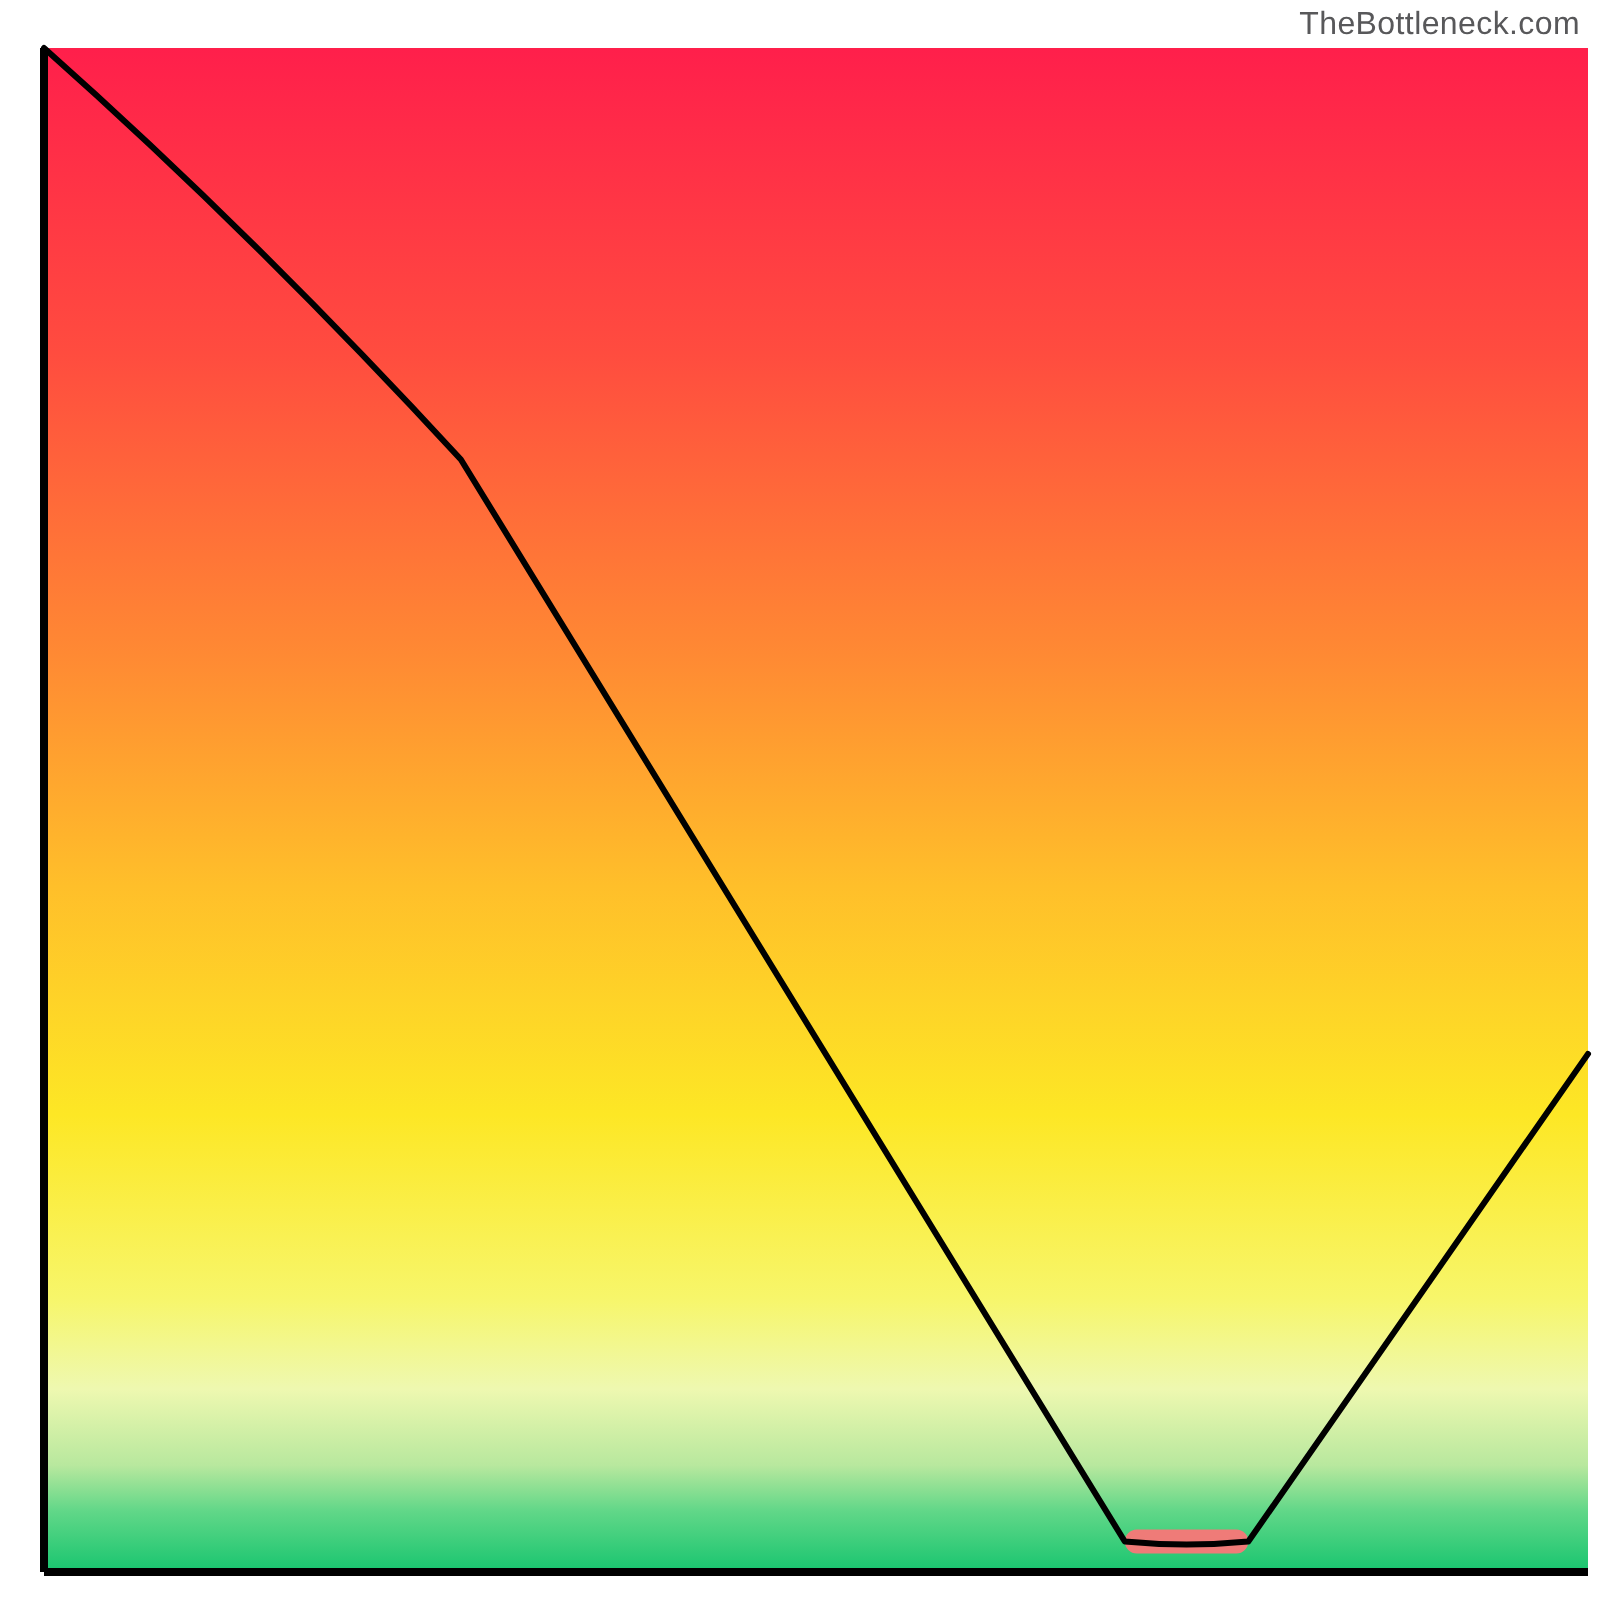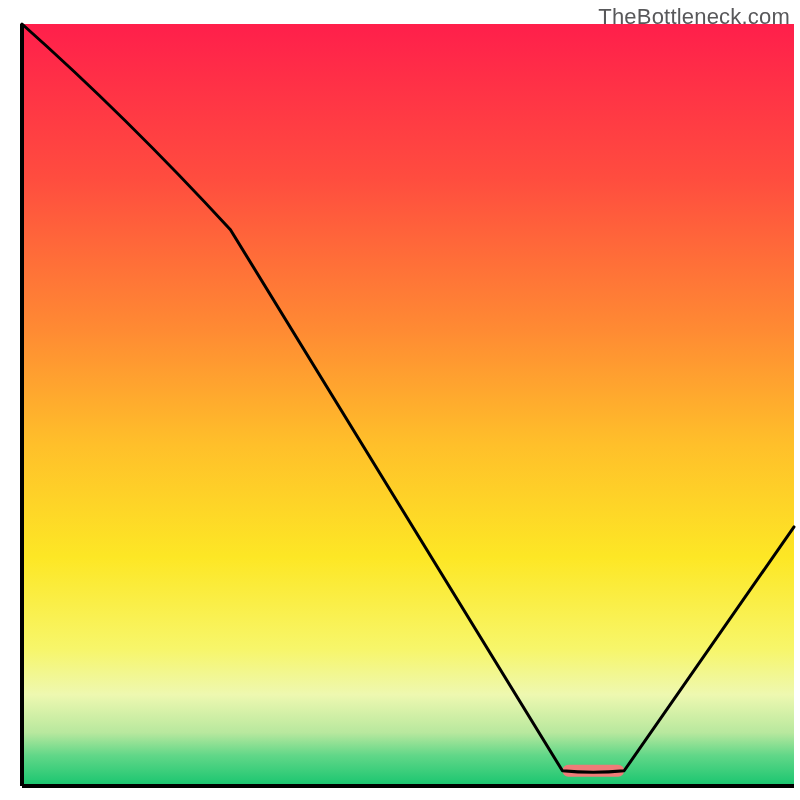--- a/index.html
+++ b/index.html
@@ -13,21 +13,21 @@
   }
   .wrapper {
     position: relative;
     width: 800px;
     height: 800px;
   }
   .watermark {
     position: absolute;
     top: 4px;
     right: 10px;
-    font-size: 22px;
+    font-size: 16px;
     color: #58585a;
     letter-spacing: 0.2px;
     user-select: none;
     z-index: 40;
   }
   svg {
     display: block;
   }
 </style>
 </head>

